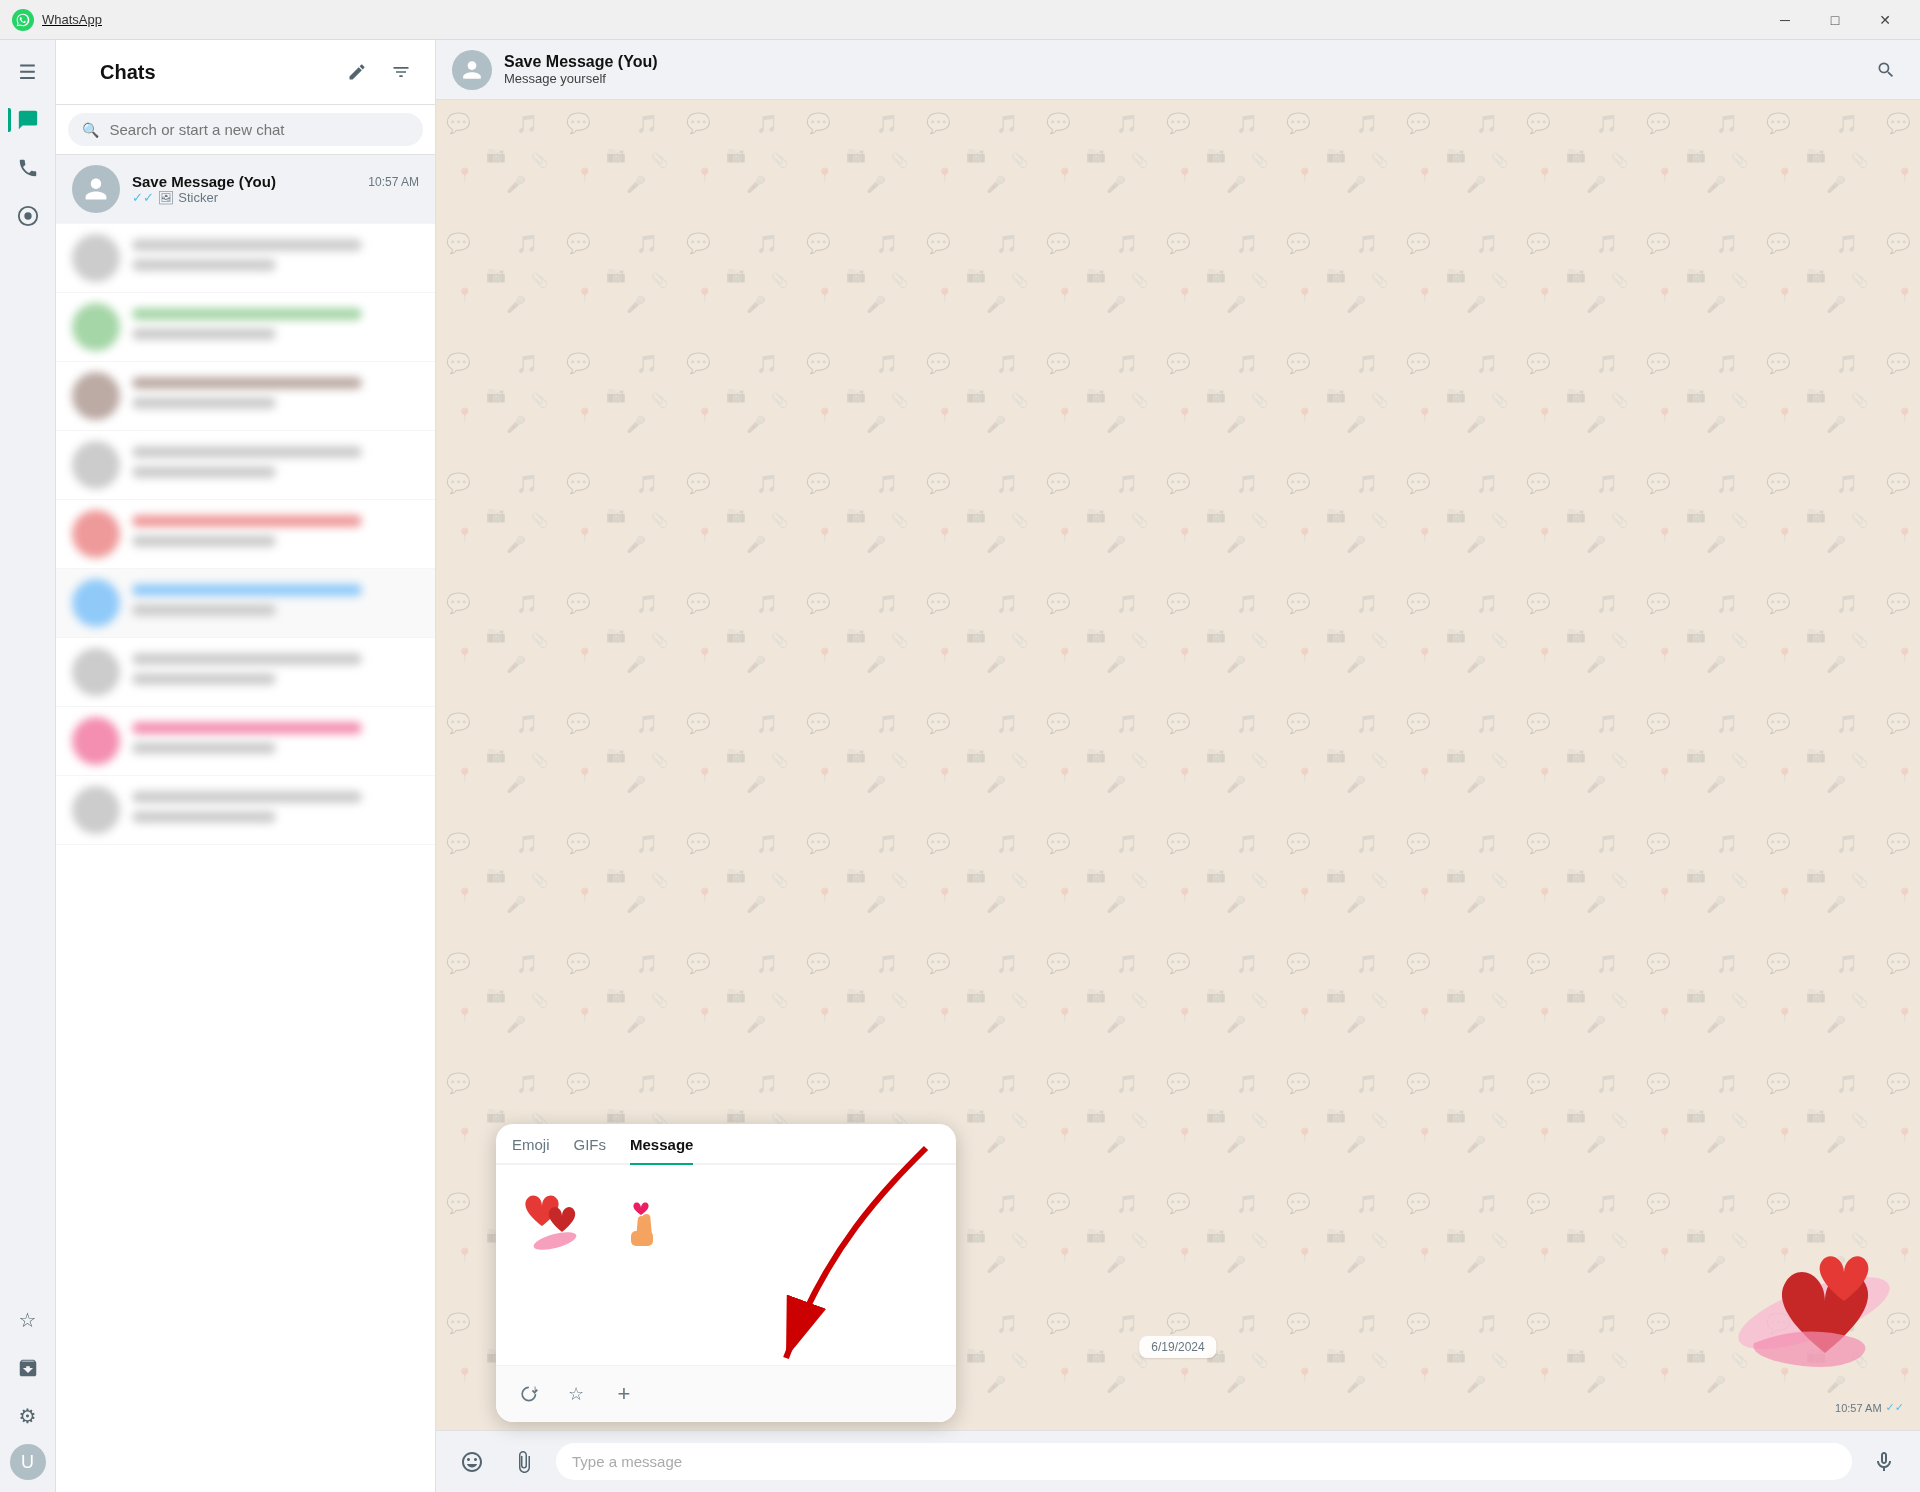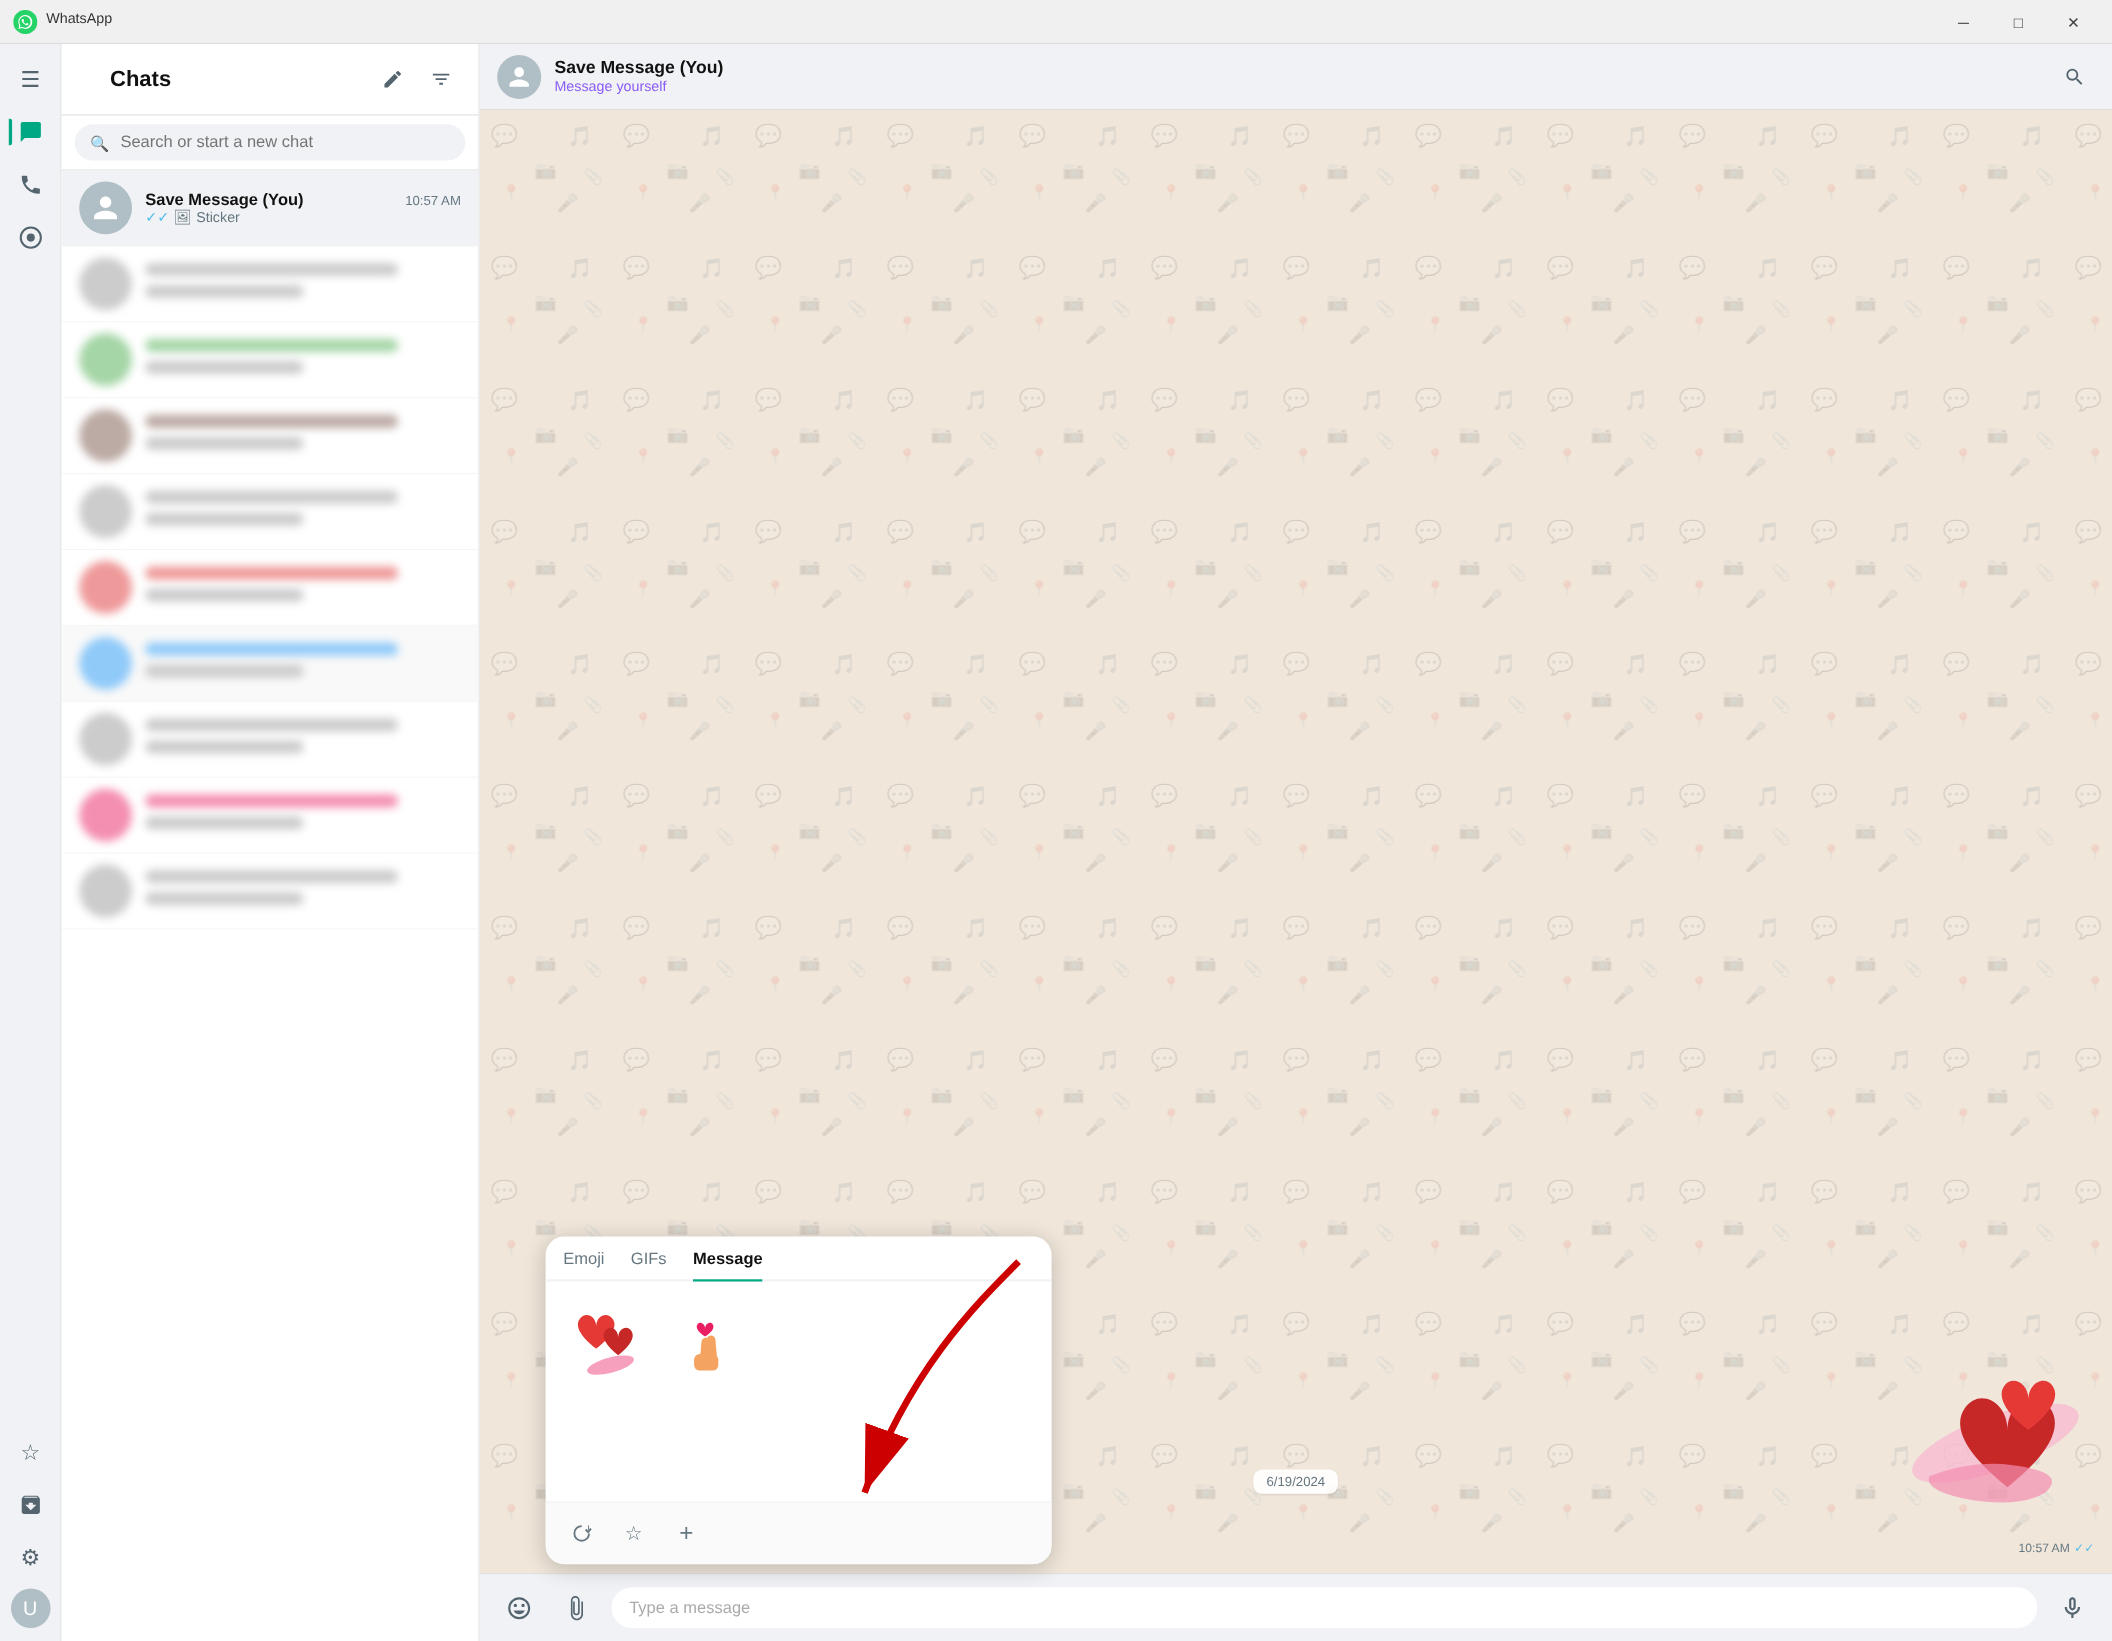--- a/index.html
+++ b/index.html
@@ -9,21 +9,21 @@
     .titlebar {
       height: 40px;
       background: #f0f0f0;
       display: flex;
       align-items: center;
       justify-content: space-between;
       padding: 0 12px;
       border-bottom: 1px solid #ddd;
       flex-shrink: 0;
     }
-    .titlebar-left { display: flex; align-items: flex-start; gap: 8px; }
+    .titlebar-left { display: flex; align-items: center; gap: 8px; text-decoration: underline; }
     .titlebar-logo { width: 22px; height: 22px; }
     .titlebar-title { font-size: 13px; color: #333; }
     .titlebar-controls { display: flex; gap: 4px; }
     .titlebar-btn { width: 46px; height: 32px; display: flex; align-items: center; justify-content: center; background: transparent; border: none; cursor: pointer; font-size: 14px; color: #444; }
 
     
     .app { display: flex; flex: 1; overflow: hidden; }
 
     
     .nav-rail {
@@ -138,21 +138,21 @@
       display: flex;
       align-items: center;
       padding: 0 16px;
       gap: 12px;
       border-bottom: 1px solid #e0e0e0;
       flex-shrink: 0;
     }
     .chat-header-avatar { width: 40px; height: 40px; border-radius: 50%; background: #b0bec5; display: flex; align-items: center; justify-content: center; font-size: 18px; color: #fff; }
     .chat-header-info { flex: 1; }
     .chat-header-name { font-size: 16px; font-weight: 600; color: #111; }
-    .chat-header-status { font-size: 13px; color: #8b5cf6; }
+    .chat-header-status { font-size: 13px; color: #404040; }
     .chat-header-search { width: 36px; height: 36px; border-radius: 50%; border: none; background: transparent; cursor: pointer; display: flex; align-items: center; justify-content: center; font-size: 18px; color: #54656f; }
 
     
     .chat-bg {
       flex: 1;
       background-color: #f0e6da;
       position: relative;
       overflow: hidden;
     }
 

